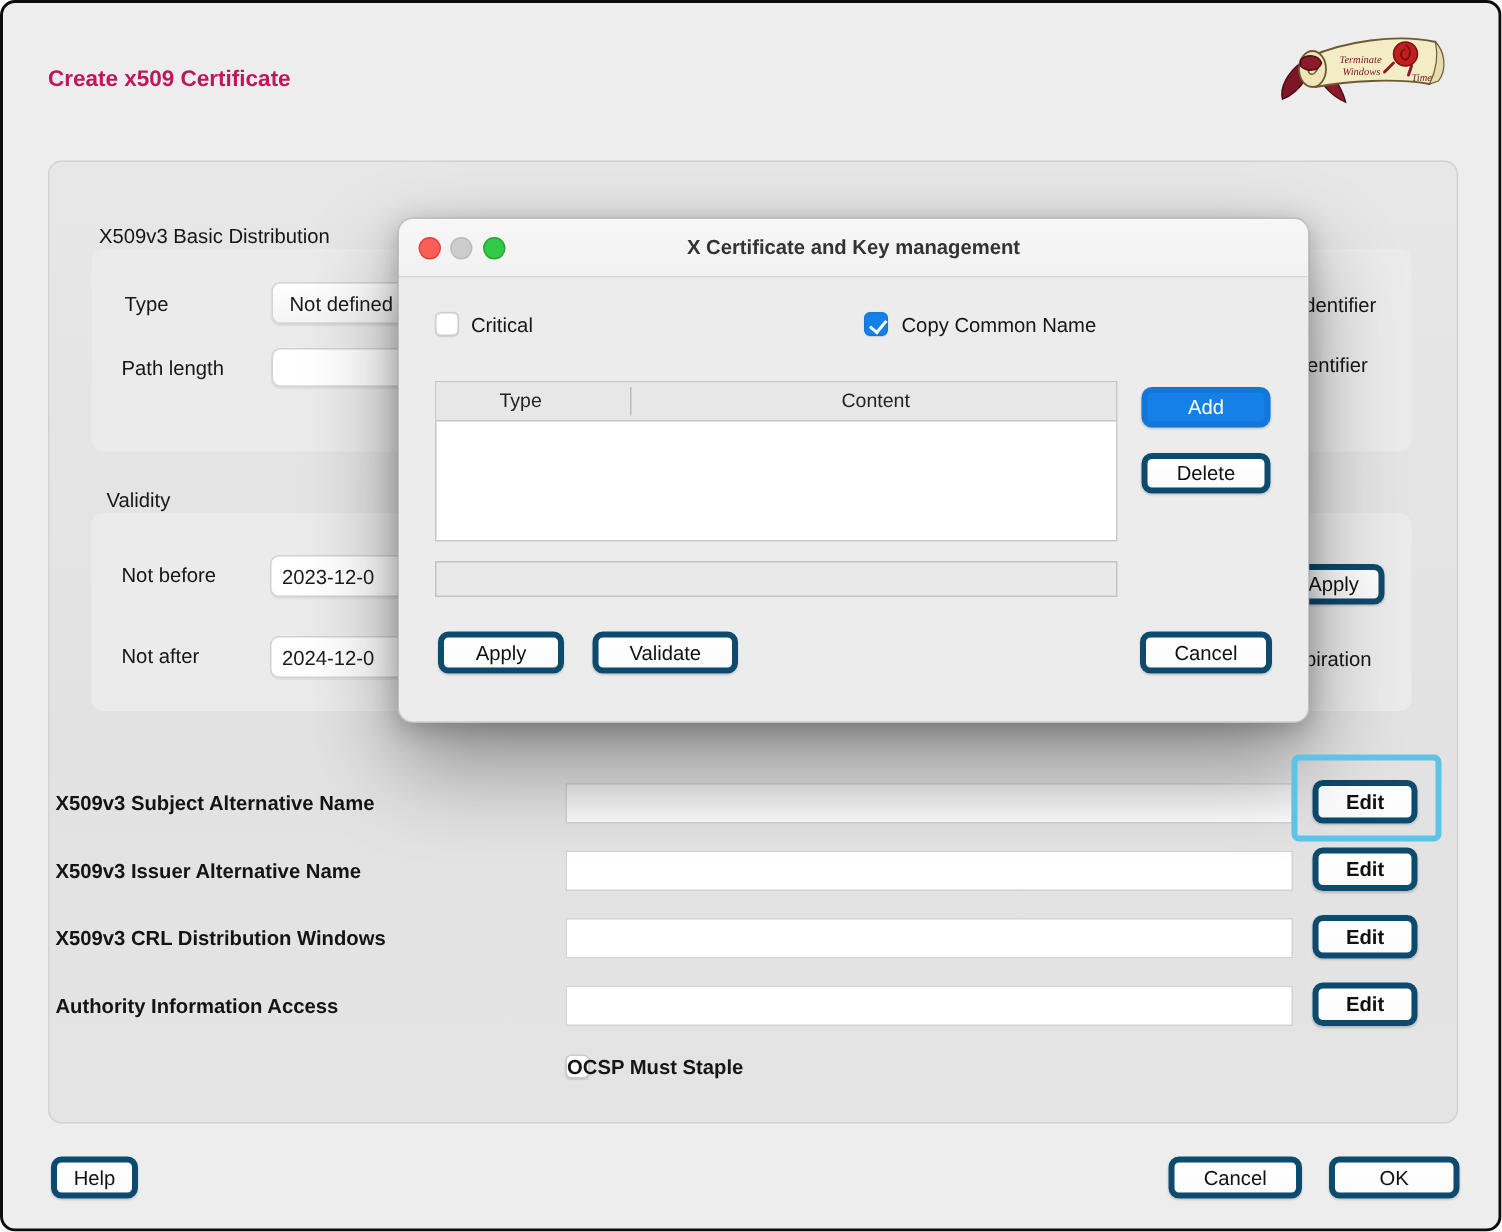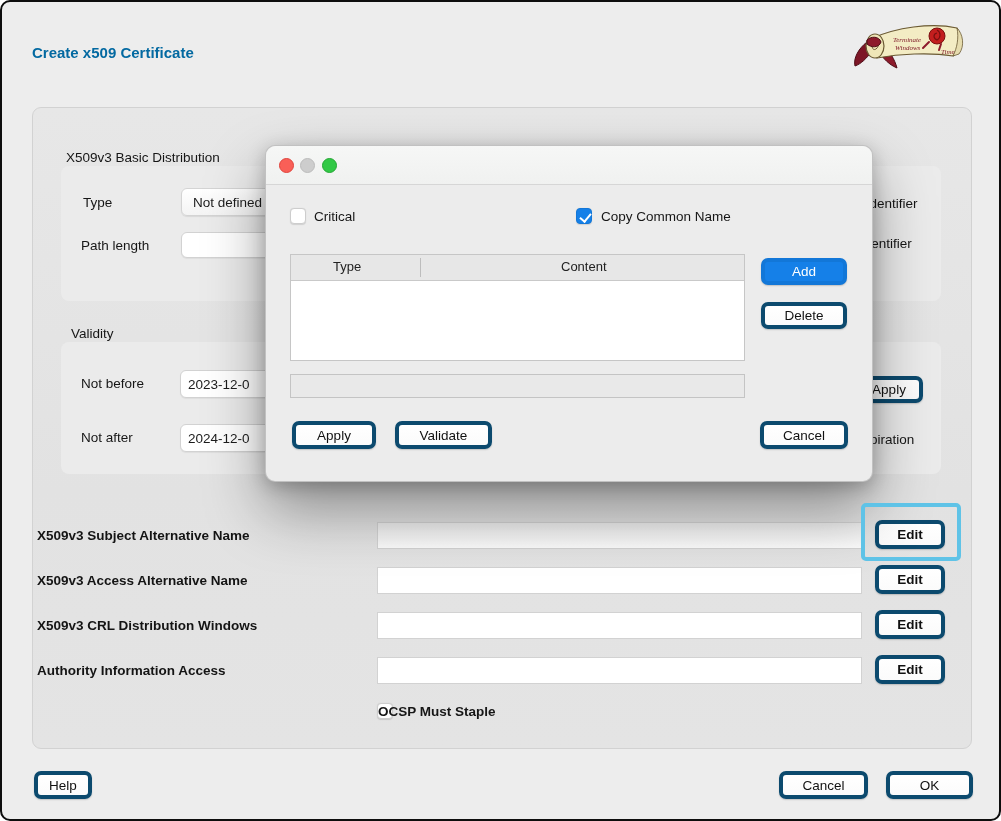--- a/index.html
+++ b/index.html
@@ -2,21 +2,21 @@
 <html><head>
 <meta charset="utf-8">
 <style>
   html,body{margin:0;padding:0;background:#fff;}
   .stage{position:relative;width:1001px;height:821px;box-sizing:border-box;
     font-family:"Liberation Sans",sans-serif;color:#1c1c1c;}
   .frame{position:absolute;inset:0;background:#ededed;border:2px solid #0d0d0d;
     border-radius:10px;box-sizing:border-box;overflow:hidden;}
 
   
-  .app-title{position:absolute;left:30px;top:42px;font-size:15px;font-weight:700;color:#0369a1;}
+  .app-title{position:absolute;left:30px;top:42px;font-size:15px;font-weight:700;color:#be185d;}
   .logo{position:absolute;left:843px;top:12px;width:125px;height:66px;}
 
   
   .tabbar{position:absolute;left:146px;top:92px;height:27px;display:flex;z-index:3;
     background:#ffffff;border:1px solid #c9c9c9;border-radius:7px;overflow:hidden;}
   .tab{display:flex;align-items:center;justify-content:center;font-size:13.5px;
     border-left:1px solid #d2d2d2;box-sizing:border-box;background:#fff;color:#1a1a1a;}
   .tab:first-child{border-left:none;}
   .tab.selected{background:#d5d5d5;}
 
@@ -138,21 +138,21 @@
     <div class="btn" style="left:822px;top:268px;width:68px;height:27px">Apply</div>
     <div class="checkbox" style="left:700px;top:324px"></div>
     <div class="cblabel" style="left:726px;top:324px">No well-defined expiration</div>
   </div>
 
   <div style="position:absolute;inset:0;z-index:2;pointer-events:none;font-weight:bold;">
     <div class="rowlabel" style="top:526px">X509v3 Subject Alternative Name</div>
     <div class="textfield" style="left:375px;top:520px;width:485px;height:27px;background:linear-gradient(#ededed,#fbfbfb);"></div>
     <div class="btn" style="left:873px;top:518px;width:70px;height:29px">Edit</div>
 
-    <div class="rowlabel" style="top:571px">X509v3 Access Alternative Name</div>
+    <div class="rowlabel" style="top:571px">X509v3 Issuer Alternative Name</div>
     <div class="textfield" style="left:375px;top:565px;width:485px;height:27px"></div>
     <div class="btn" style="left:873px;top:563px;width:70px;height:29px">Edit</div>
 
     <div class="rowlabel" style="top:616px">X509v3 CRL Distribution Windows</div>
     <div class="textfield" style="left:375px;top:610px;width:485px;height:27px"></div>
     <div class="btn" style="left:873px;top:608px;width:70px;height:29px">Edit</div>
 
     <div class="rowlabel" style="top:661px">Authority Information Access</div>
     <div class="textfield" style="left:375px;top:655px;width:485px;height:27px"></div>
     <div class="btn" style="left:873px;top:653px;width:70px;height:29px">Edit</div>
@@ -163,20 +163,21 @@
 
   <div class="btn" style="left:32px;top:769px;width:58px;height:28px">Help</div>
   <div class="btn" style="left:777px;top:769px;width:89px;height:28px">Cancel</div>
   <div class="btn" style="left:884px;top:769px;width:87px;height:28px">OK</div>
 
   <div class="modal">
     <div class="modal-titlebar">
       <div class="light close"></div>
       <div class="light min"></div>
       <div class="light max"></div>
+      <div class="modal-title">X Certificate and Key management</div>
     </div>
 
     <div class="checkbox" style="left:24px;top:62px"></div>
     <div class="cblabel" style="left:48px;top:63px">Critical</div>
     <div class="checkbox checked" style="left:310px;top:62px"></div>
     <div class="cblabel" style="left:335px;top:63px">Copy Common Name</div>
 
     <div class="m-table">
       <div class="m-thead">
         <div class="m-th" style="left:42px">Type</div>

